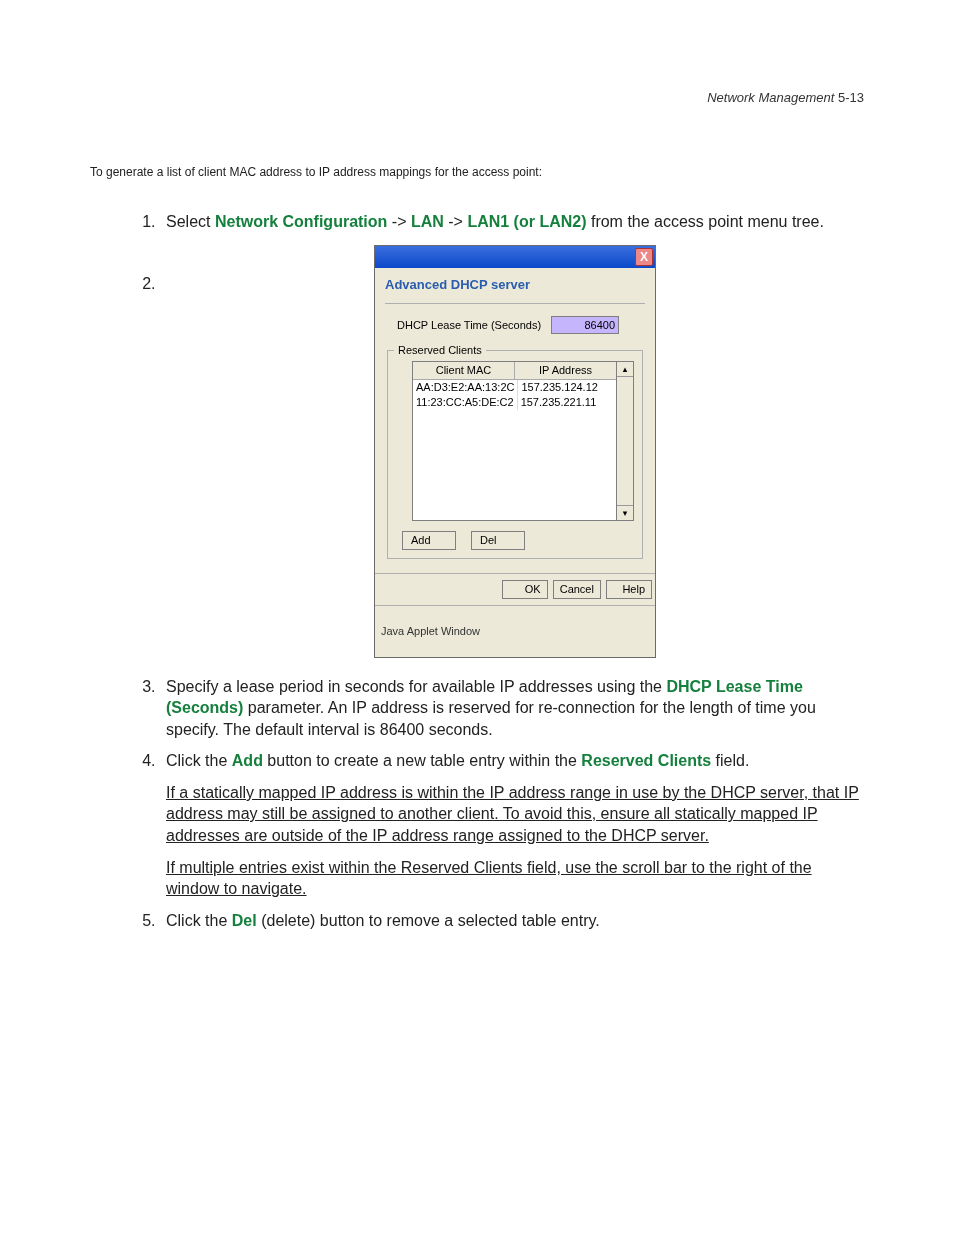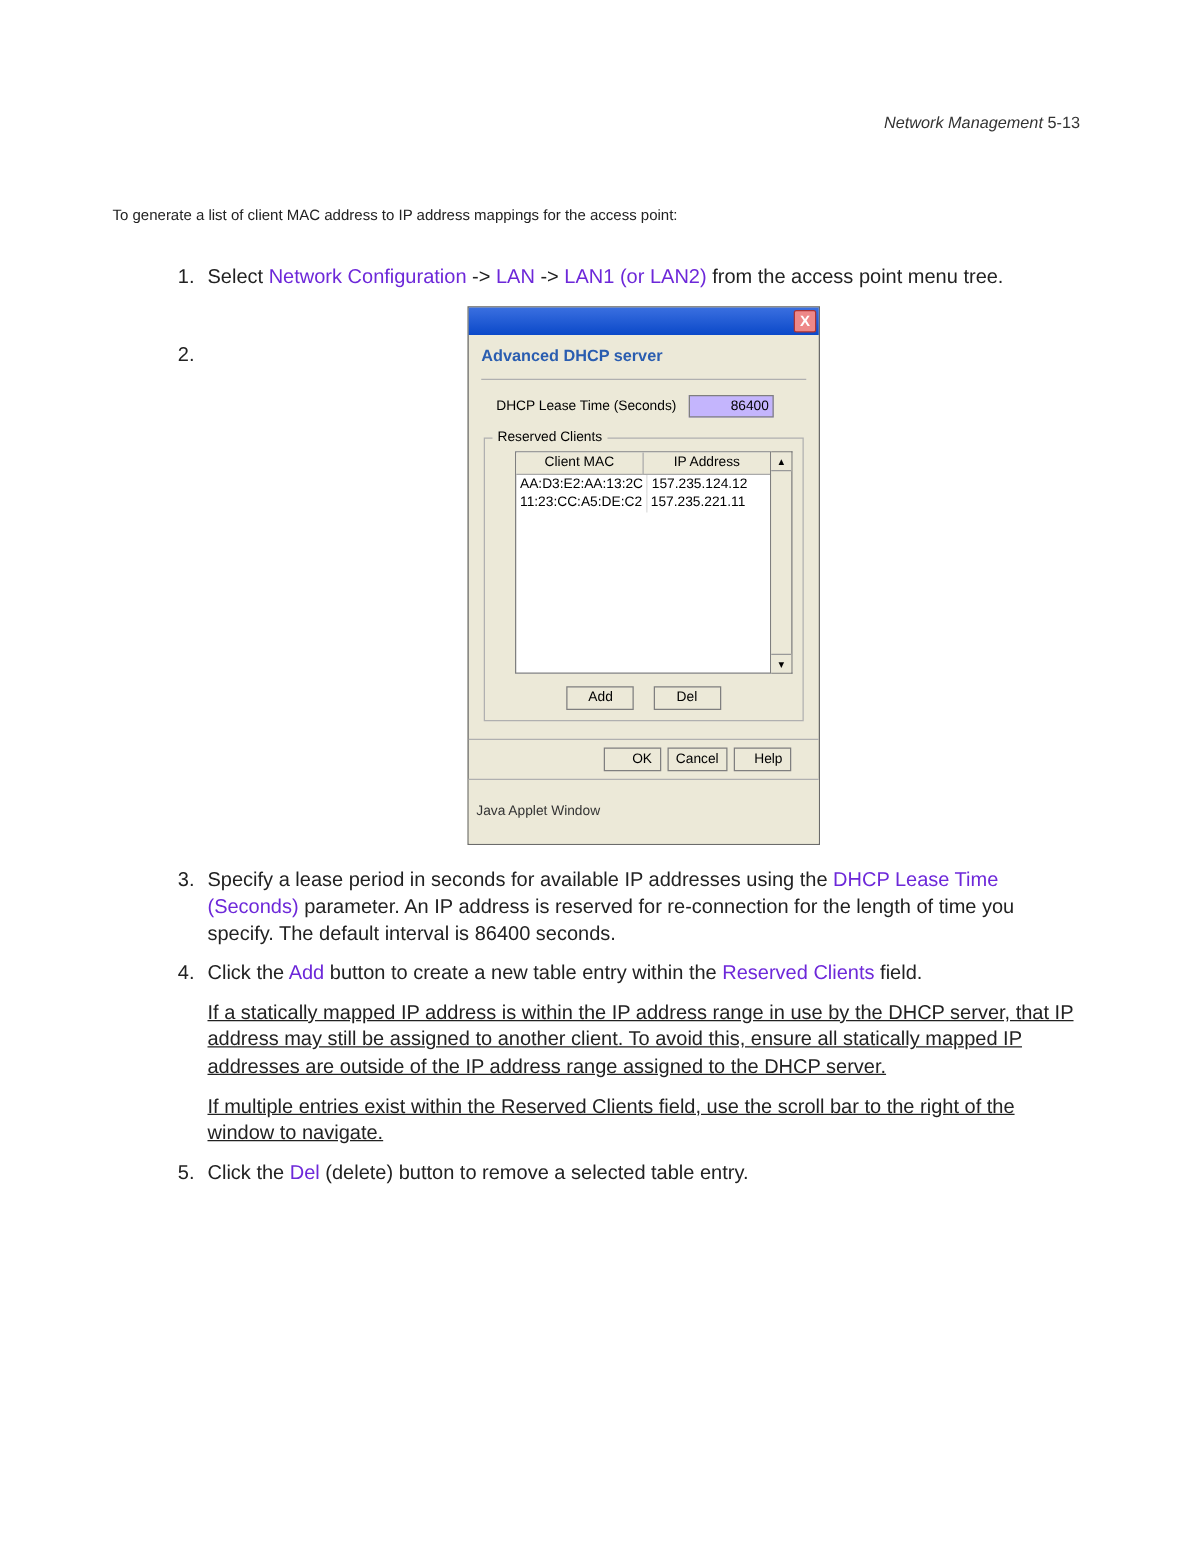--- a/index.html
+++ b/index.html
@@ -40,22 +40,22 @@
     padding-left: 6px;
   }
   ol.main-list > li .li-body {
     display: block;
   }
   ol.main-list > li p {
     margin: 10px 4px 0 0;
     text-decoration: underline;
   }
   .bold-blue {
-    color: #6d28d9;
-    font-weight: normal;
+    color: #15803d;
+    font-weight: bold;
   }
   
   .dialog-wrap {
     width: 282px;
     margin: 12px auto 18px auto;
     border: 1px solid #6b6b6b;
     box-sizing: border-box;
     background: #ece9d8;
     font-family: Tahoma, Arial, sans-serif;
     font-size: 11px;
@@ -140,21 +140,21 @@
     flex: 1;
     text-align: center;
     border-bottom: 1px solid #aaa;
     padding: 1px 0;
     font-size: 11px;
   }
   .client-table .thead .th + .th {
     border-left: 1px solid #aaa;
   }
   .client-table .tbody {
-    height: 158px;
+    height: 140px;
     overflow: hidden;
   }
   .client-table .tr {
     display: flex;
   }
   .client-table .td {
     flex: 1;
     padding: 0 3px;
     font-size: 11px;
     white-space: nowrap;
@@ -173,36 +173,36 @@
   }
   .vscroll .arrow {
     height: 14px;
     display: flex; align-items:center; justify-content:center;
     font-size: 9px;
     background:#ece9d8;
     border-bottom:1px solid #999;
   }
   .vscroll .arrow.down { border-top:1px solid #999; border-bottom:none; }
   .btn-row {
-    text-align: center;
+    text-align: left;
     margin-top: 10px;
   }
   .btn {
     display: inline-block;
     min-width: 36px;
     padding: 1px 8px;
     border: 1px solid #7f7f7f;
     background: #ece9d8;
     font-size: 11px;
     margin: 0 6px;
     cursor: pointer;
   }
   .dlg-footer {
     border-top: 1px solid #b0b0b0;
-    padding: 6px 21px;
+    padding: 6px 2px;
     text-align: right;
   }
   .dlg-footer .btn { margin: 0 1px; min-width: 32px; padding:1px 6px; }
   .statusbar {
     border-top: 1px solid #b0b0b0;
     padding: 18px 6px;
     font-size: 11px;
     color: #333;
     background:#ece9d8;
   }

